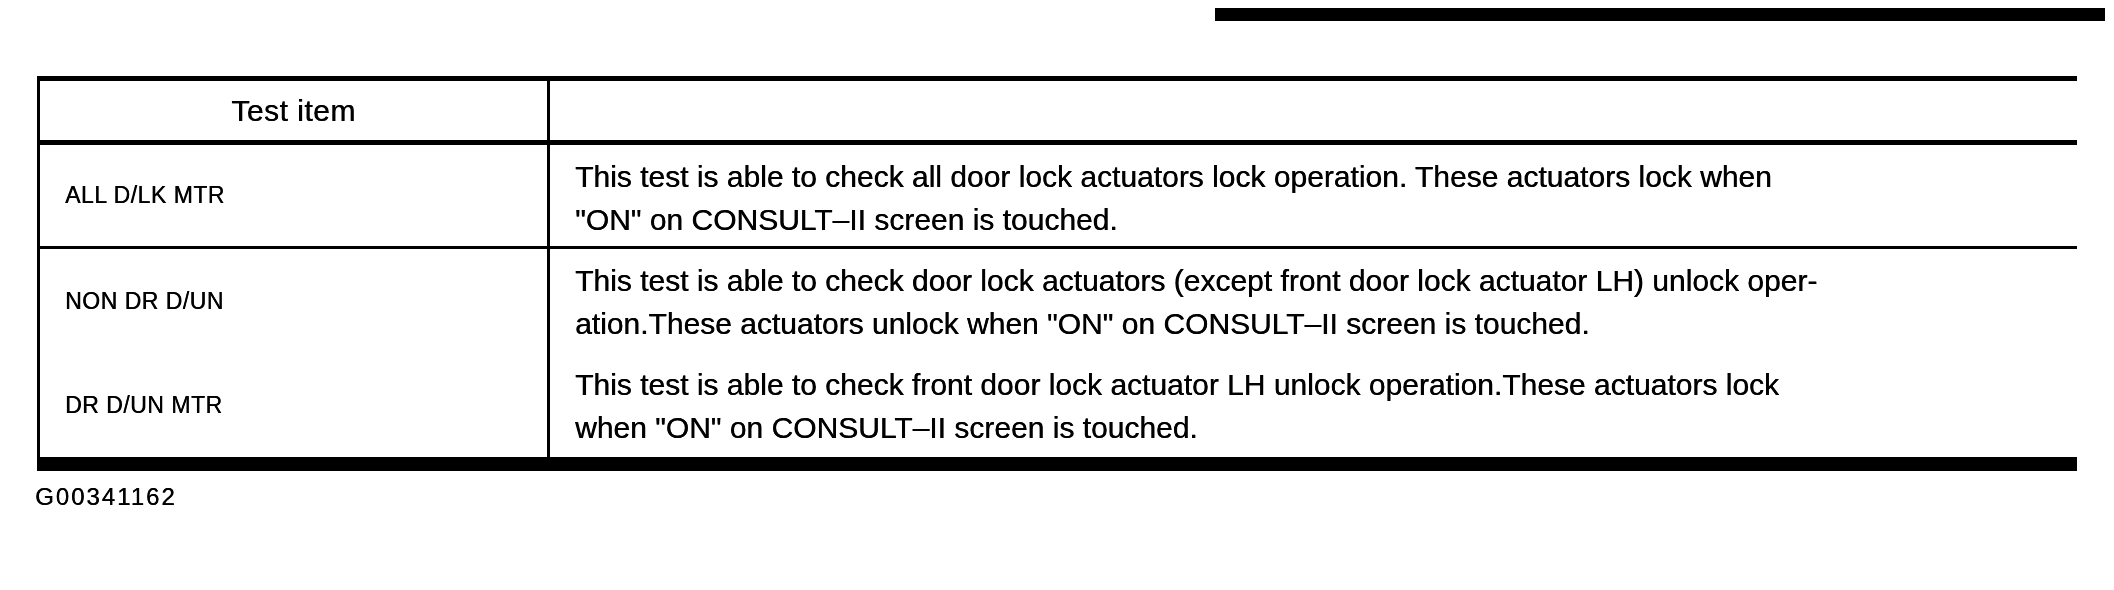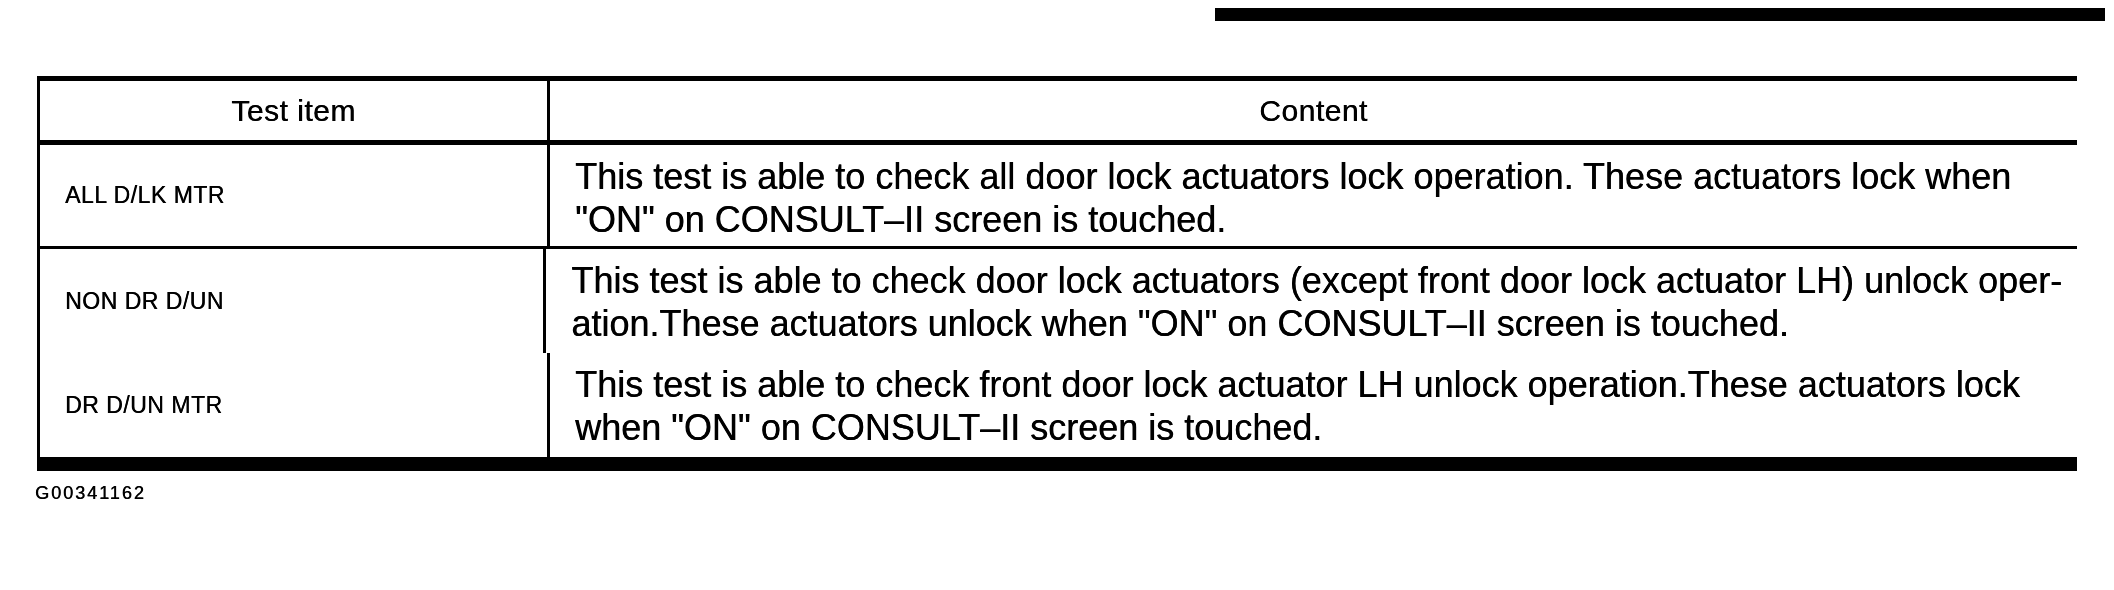--- a/index.html
+++ b/index.html
@@ -52,56 +52,55 @@
     border-right: 3px solid #000;
     display: flex;
     align-items: center;
     padding-left: 25px;
     font-size: 23px;
     letter-spacing: 0.5px;
   }
   .cell-right {
     flex: 1;
     padding: 10px 15px 0 25px;
-    font-size: 36px;
+    font-size: 30px;
   }
   .row-header .cell-left,
   .row-header .cell-right {
     justify-content: center;
     align-items: center;
     display: flex;
     padding: 0;
     font-size: 30px;
     letter-spacing: 0.5px;
   }
   .content-line {
     display: block;
     white-space: nowrap;
     line-height: 43px;
   }
 
   .figure-id {
     position: absolute;
     left: 35px;
     top: 483px;
-    font-size: 18px;
+    font-size: 24px;
     letter-spacing: 2px;
     text-shadow: 0.4px 0 0 currentColor;
   }
 </style>
 </head>
 <body>
 
 <div class="scan-bar"></div>
 
 <div class="tbl">
 
   <div class="row row-header">
     <div class="cell-left">Test item</div>
-    <div class="cell-right">Content</div>
   </div>
 
   <div class="row row-1">
     <div class="cell-left">ALL D/LK MTR</div>
     <div class="cell-right">
       <span class="content-line">This test is able to check all door lock actuators lock operation. These actuators lock when</span>
       <span class="content-line">"ON" on CONSULT–II screen is touched.</span>
     </div>
   </div>
 

